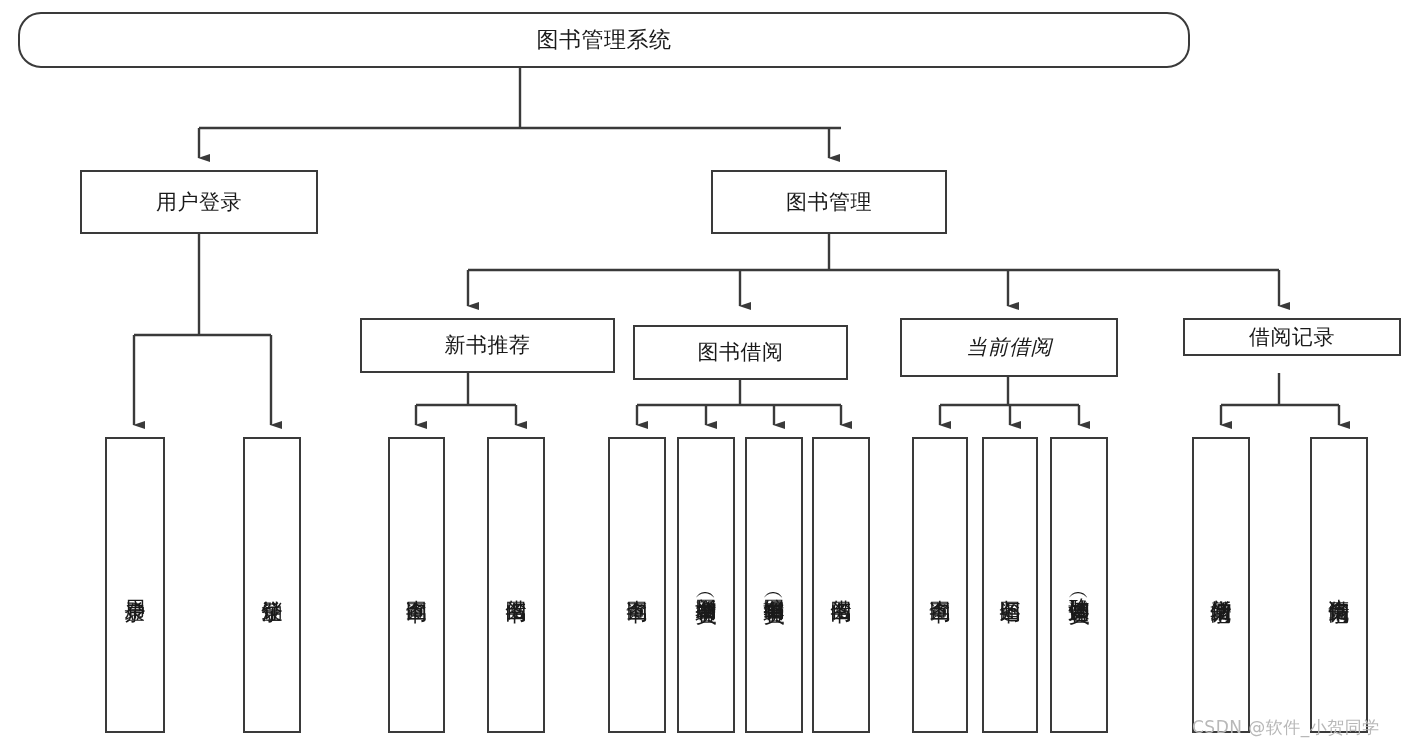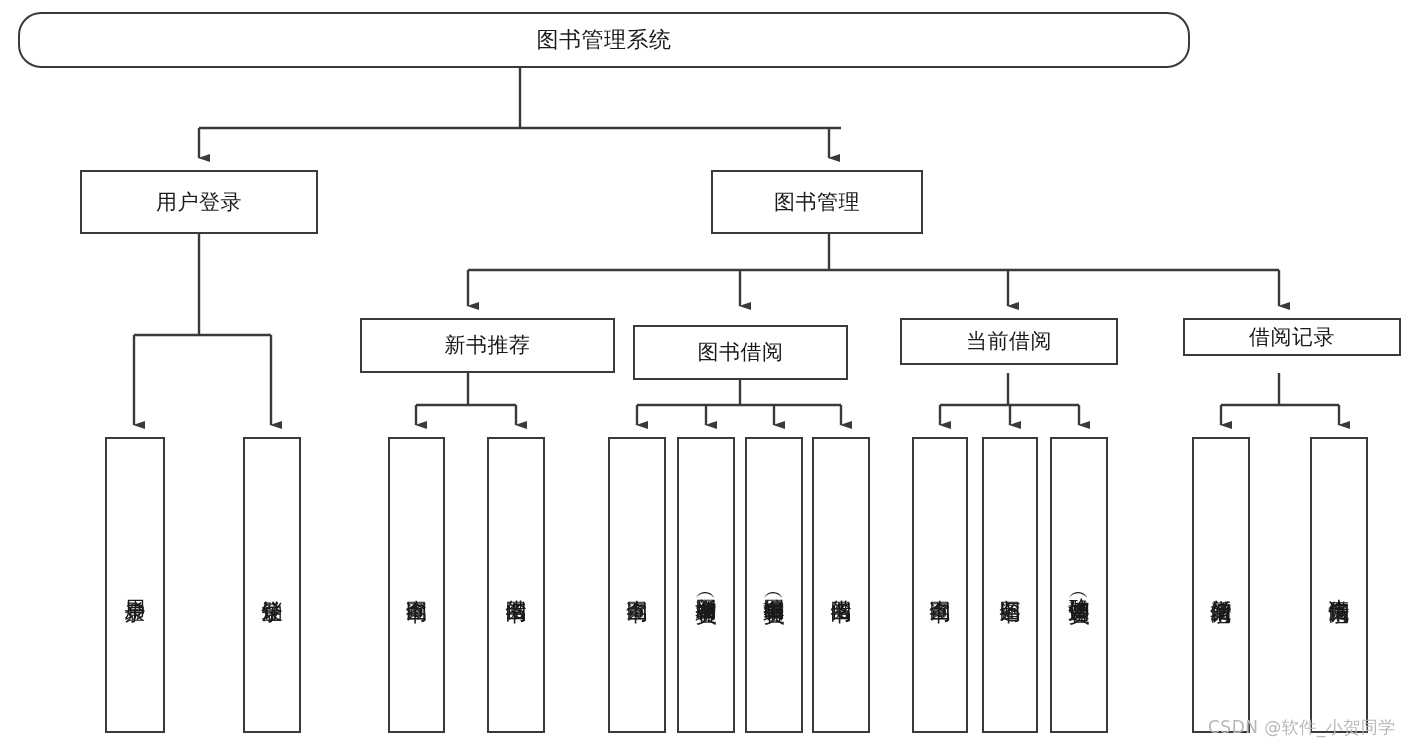--- a/index.html
+++ b/index.html
@@ -59,21 +59,20 @@
     line-height: 1.05;
     letter-spacing: 1px;
     white-space: nowrap;
   }
   .watermark {
     position: absolute;
     font-size: 17px;
     color: #b8b8b8;
     white-space: nowrap;
     letter-spacing: 0.5px;
-    padding-left: 16px;
   }
 </style>
 </head>
 <body>
 
 <div id="canvas">
 
   <svg class="wires" viewBox="0 0 1405 747">
     <defs>
       <marker id="arrowhead" markerWidth="10" markerHeight="12" refX="4" refY="11" orient="auto" markerUnits="userSpaceOnUse">
@@ -124,31 +123,31 @@
     </g>
   </svg>
 
   <div class="node root horiz" style="left:18px; top:12px; width:1172px; height:56px;border-radius:23px;">
     <span class="lbl">图书管理系统</span>
   </div>
 
   <div class="node horiz" style="left:80px; top:170px; width:238px; height:64px;">
     <span class="lbl">用户登录</span>
   </div>
-  <div class="node horiz" style="left:711px; top:170px; width:212px; height:64px;">
+  <div class="node horiz" style="left:711px; top:170px; width:236px; height:64px;">
     <span class="lbl">图书管理</span>
   </div>
 
   <div class="node horiz" style="left:360px; top:318px; width:255px; height:55px;">
     <span class="lbl">新书推荐</span>
   </div>
   <div class="node horiz" style="left:633px; top:325px; width:215px; height:55px;">
     <span class="lbl">图书借阅</span>
   </div>
-  <div class="node horiz" style="left:900px; top:318px; width:218px; height:47px;">
+  <div class="node horiz" style="left:900px; top:318px; width:218px; height:59px;font-style:italic;">
     <span class="lbl">当前借阅</span>
   </div>
   <div class="node horiz" style="left:1170px; top:318px; width:218px; height:38px;margin-left:13px;">
     <span class="lbl">借阅记录</span>
   </div>
 
   <div class="node vert" style="left:105px; top:437px; width:60px; height:296px;">
     <span class="lbl">用户登录</span>
   </div>
   <div class="node vert" style="left:243px; top:437px; width:58px; height:296px;">

